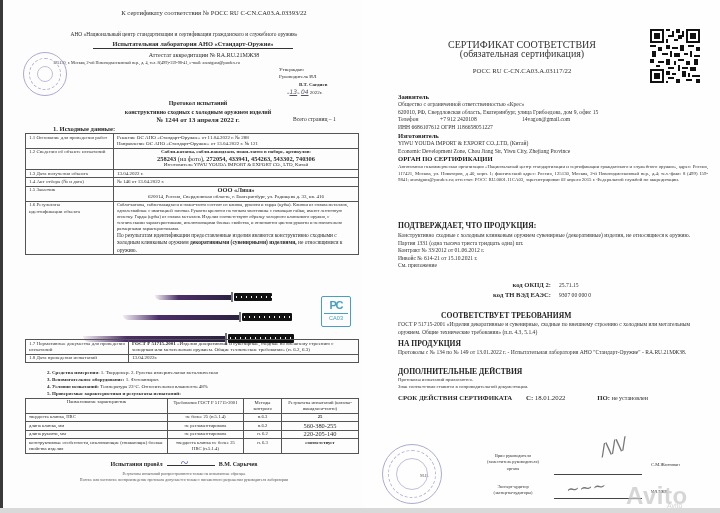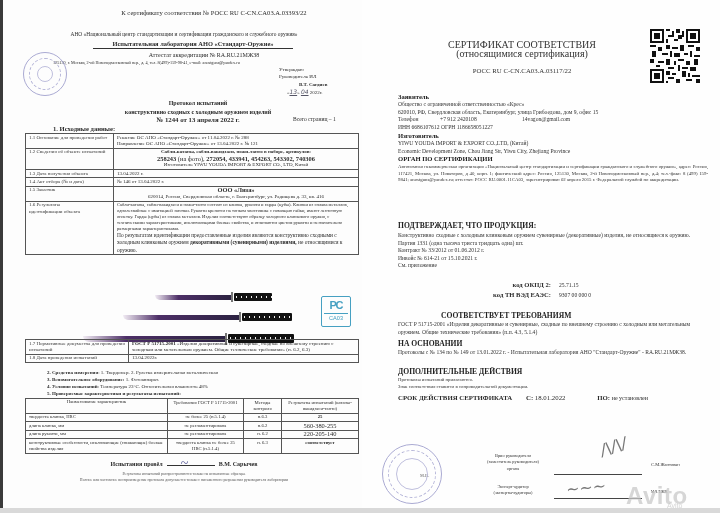--- a/index.html
+++ b/index.html
@@ -243,21 +243,21 @@
     <span>Испытания провёл</span><span class="sig"></span><span>В.М. Сарычев</span>
   </div>
   <div class="l-note" style="top:472px;">Результаты испытаний распространяются только на испытанные образцы.</div>
   <div class="l-note" style="top:478px;">Полное или частичное воспроизведение протокола допускается только с письменного разрешения руководителя лаборатории</div>
 </div>
 
 <div class="page-right">
 
   <div class="r-cert-title">
     <div>СЕРТИФИКАТ СООТВЕТСТВИЯ</div>
-    <div>(относящимися сертификация)</div>
+    <div>(обязательная сертификация)</div>
   </div>
   <div class="r-cert-no">РОСС RU C-CN.CA03.A.03117/22</div>
 
   <svg class="qr" viewBox="0 0 25 27" shape-rendering="crispEdges">
     <rect x="0" y="0" width="7" height="7" fill="#111"></rect>
       <rect x="1" y="1" width="5" height="5" fill="#fff"></rect>
       <rect x="2" y="2" width="3" height="3" fill="#111"></rect>
     <rect x="18" y="0" width="7" height="7" fill="#111"></rect>
       <rect x="19" y="1" width="5" height="5" fill="#fff"></rect>
       <rect x="20" y="2" width="3" height="3" fill="#111"></rect>
@@ -339,21 +339,21 @@
   </div>
 
   <div class="r-codes">
     <div><span class="lbl">код ОКПД 2:</span><span class="val">25.71.15</span></div>
     <div><span class="lbl">код ТН ВЭД ЕАЭС:</span><span class="val">9307 00 000 0</span></div>
   </div>
 
   <div class="r-h lg" style="top:311px;padding-left:43px;">СООТВЕТСТВУЕТ ТРЕБОВАНИЯМ</div>
   <div class="r-p" style="top:321px;">ГОСТ Р 51715-2001 «Изделия декоративные и сувенирные, сходные по внешнему строению с холодным или метательным оружием. Общие технические  требования»  (п.п. 4.3, 5.1.4)</div>
 
-  <div class="r-h lg" style="top:339px;">НА ОСНОВАНИИ</div>
+  <div class="r-h lg" style="top:339px;">НА ПРОДУКЦИЯ</div>
   <div class="r-p" style="top:349px;">Протоколы с № 134 по № 149 от 13.01.2022 г. - Испытательная лаборатория АНО "Стандарт-Оружие" - RA.RU.21МЖ38.</div>
 
   <div class="r-h lg" style="top:367px;">ДОПОЛНИТЕЛЬНЫЕ ДЕЙСТВИЯ</div>
   <div class="r-p sm" style="top:377px;">
     <div>Протоколы испытаний прилагаются.</div>
     <div>Знак соответствия ставится в сопроводительной документации.</div>
   </div>
 
   <div class="r-validity">
     <span class="b">СРОК ДЕЙСТВИЯ СЕРТИФИКАТА</span><span class="g1"></span>

